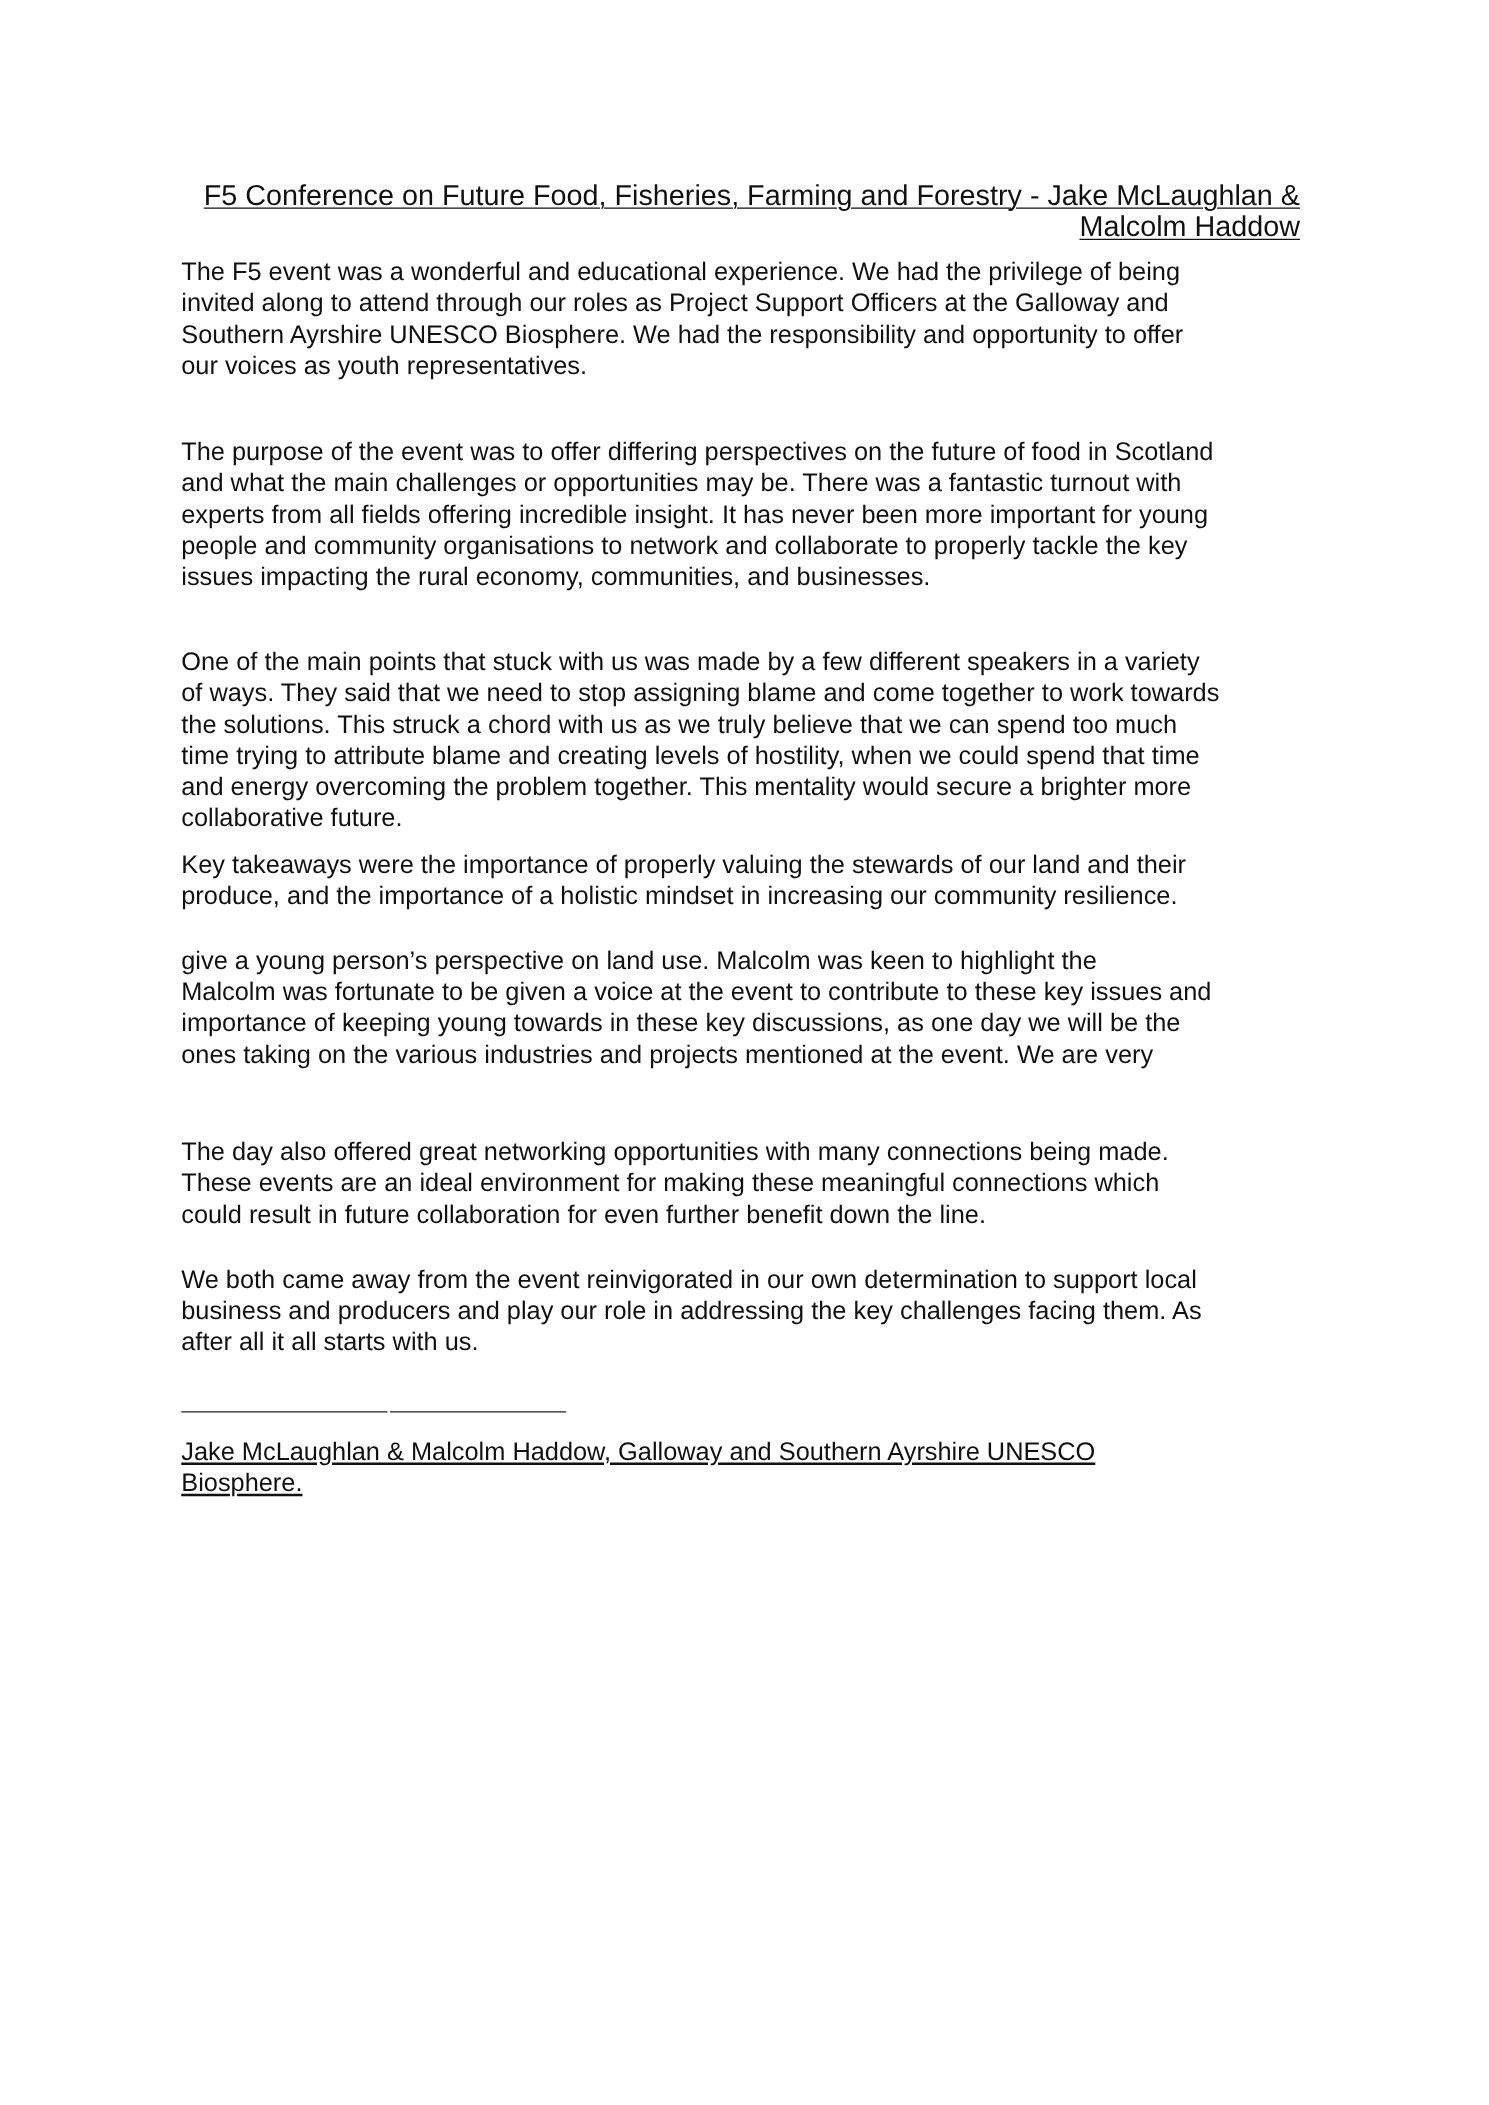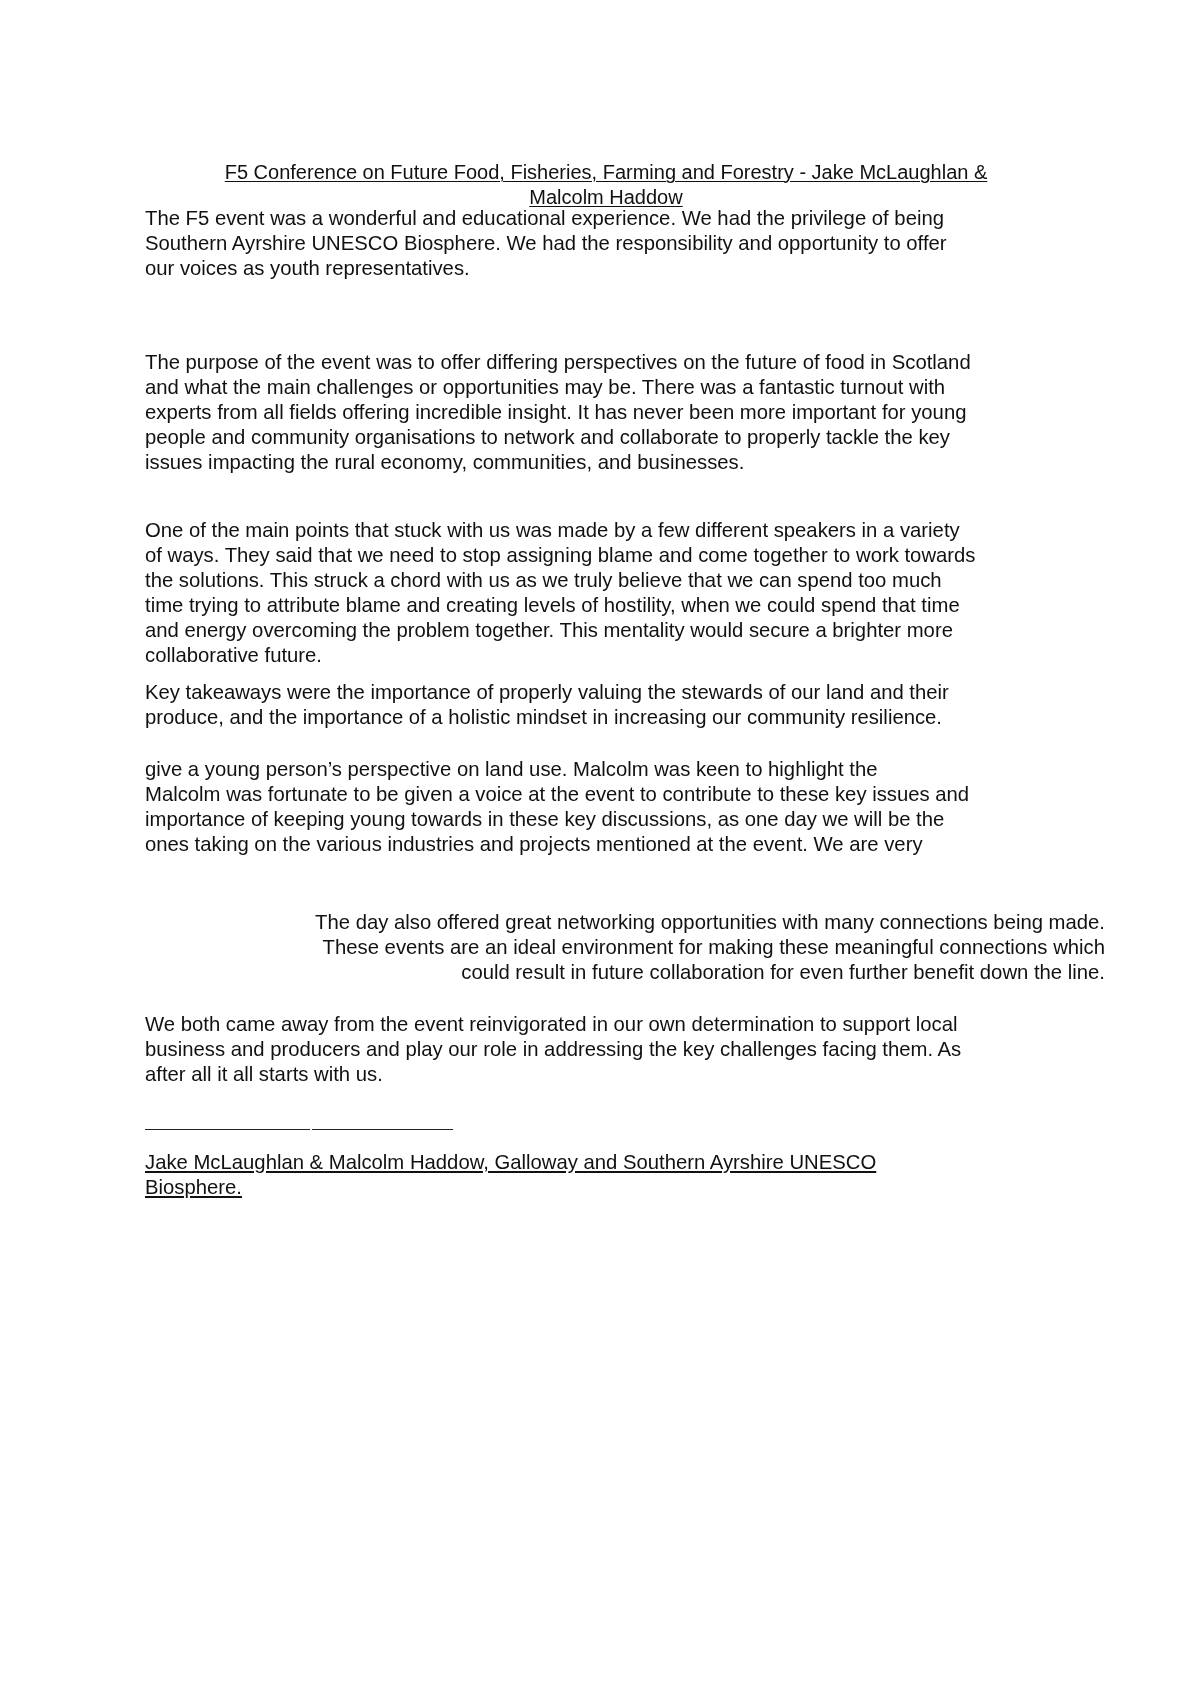--- a/index.html
+++ b/index.html
@@ -21,27 +21,27 @@
       top: 0;
       width: 1191px;
       height: 1684px;
       background: #ffffff;
     }
     .title {
       position: absolute;
       left: 140px;
       top: 144px;
       width: 900px;
-      text-align: center;
-      font-size: 20px;
+      text-align: right;
+      font-size: 23px;
       line-height: 25px;
       text-decoration: underline;
       text-underline-offset: 2px;
       text-decoration-thickness: 1px;
-      margin: 16px;
+      margin: 0;
       font-weight: normal;
     }
     .body-text {
       position: absolute;
       left: 145px;
       width: 960px;
       font-size: 20.3px;
       line-height: 25px;
       margin: 0;
       white-space: nowrap;
@@ -71,20 +71,21 @@
 
 <div class="page">
 
   <h1 class="title">
     <span class="line">F5 Conference on Future Food, Fisheries, Farming and Forestry - Jake McLaughlan &amp;</span>
     <span class="line">Malcolm Haddow</span>
   </h1>
 
   <p class="body-text" style="top: 206px;">
     <span class="line">The F5 event was a wonderful and educational experience. We had the privilege of being</span>
+    <span class="line">invited along to attend through our roles as Project Support Officers at the Galloway and</span>
     <span class="line">Southern Ayrshire UNESCO Biosphere. We had the responsibility and opportunity to offer</span>
     <span class="line">our voices as youth representatives.</span>
   </p>
 
   <p class="body-text" style="top: 350px;">
     <span class="line">The purpose of the event was to offer differing perspectives on the future of food in Scotland</span>
     <span class="line">and what the main challenges or opportunities may be. There was a fantastic turnout with</span>
     <span class="line">experts from all fields offering incredible insight. It has never been more important for young</span>
     <span class="line">people and community organisations to network and collaborate to properly tackle the key</span>
     <span class="line">issues impacting the rural economy, communities, and businesses.</span>
@@ -104,21 +105,21 @@
     <span class="line">produce, and the importance of a holistic mindset in increasing our community resilience.</span>
   </p>
 
   <p class="body-text" style="top: 757px;">
     <span class="line">give a young person’s perspective on land use. Malcolm was keen to highlight the</span>
     <span class="line">Malcolm was fortunate to be given a voice at the event to contribute to these key issues and</span>
     <span class="line">importance of keeping young towards in these key discussions, as one day we will be the</span>
     <span class="line">ones taking on the various industries and projects mentioned at the event. We are very</span>
   </p>
 
-  <p class="body-text" style="top: 910px; text-align: right;">
+  <p class="body-text" style="top: 910px;">
     <span class="line">The day also offered great networking opportunities with many connections being made.</span>
     <span class="line">These events are an ideal environment for making these meaningful connections which</span>
     <span class="line">could result in future collaboration for even further benefit down the line.</span>
   </p>
 
   <p class="body-text" style="top: 1012px;">
     <span class="line">We both came away from the event reinvigorated in our own determination to support local</span>
     <span class="line">business and producers and play our role in addressing the key challenges facing them. As</span>
     <span class="line">after all it all starts with us.</span>
   </p>

